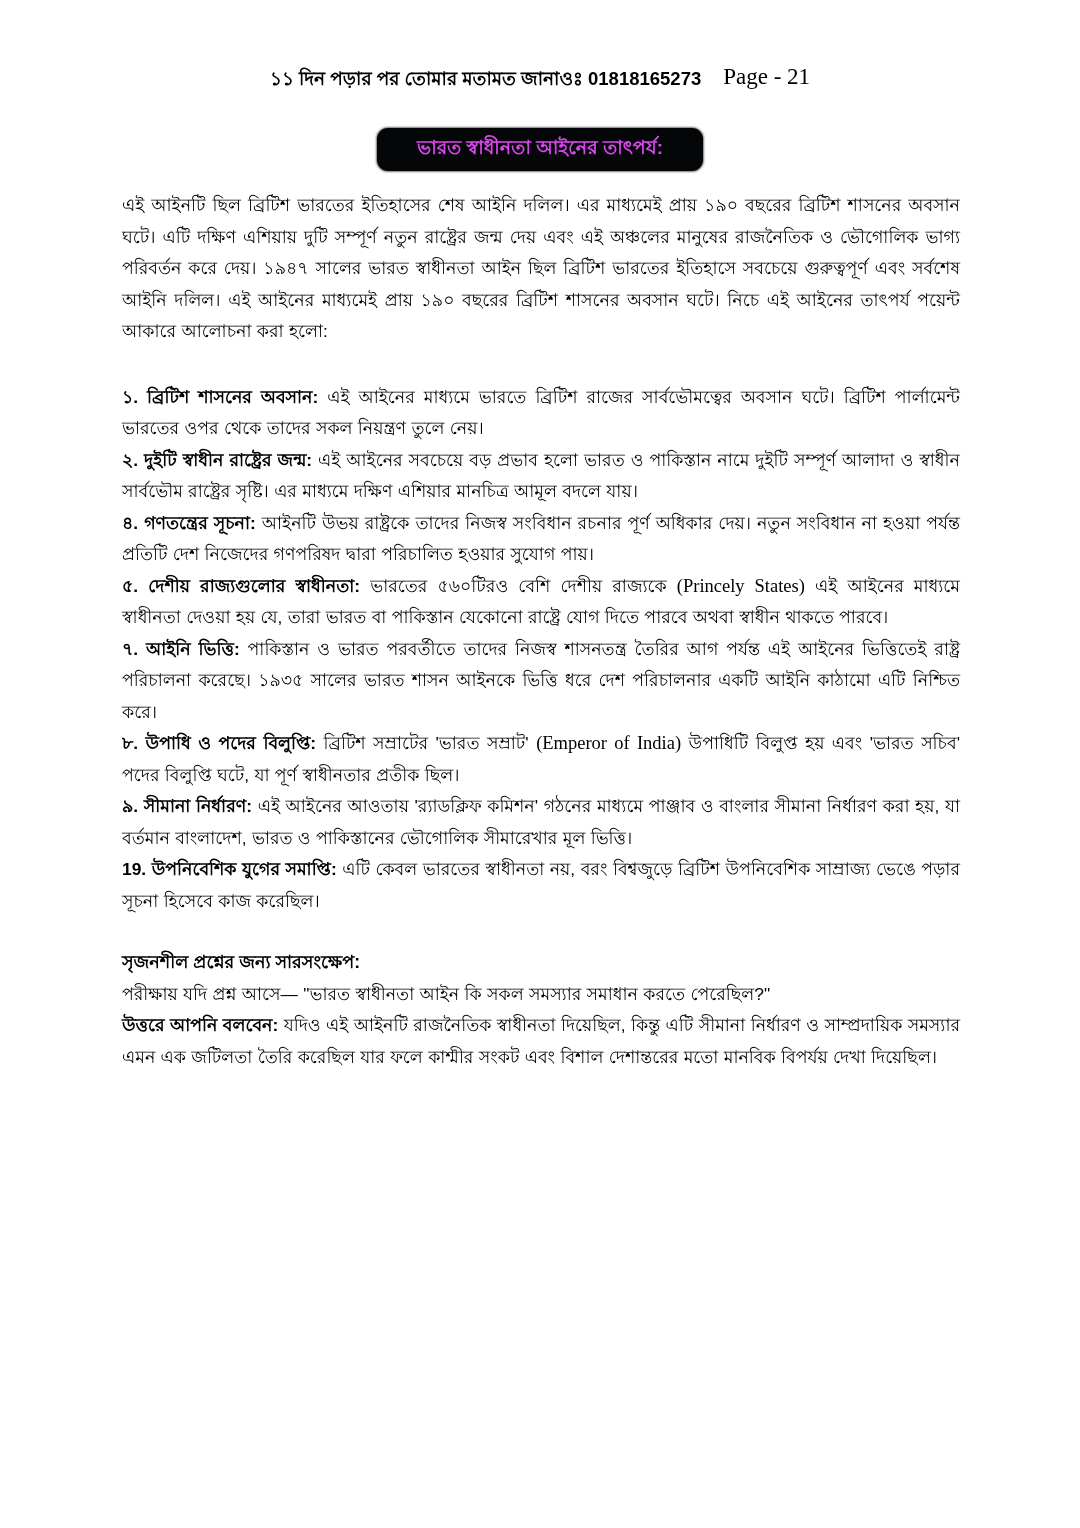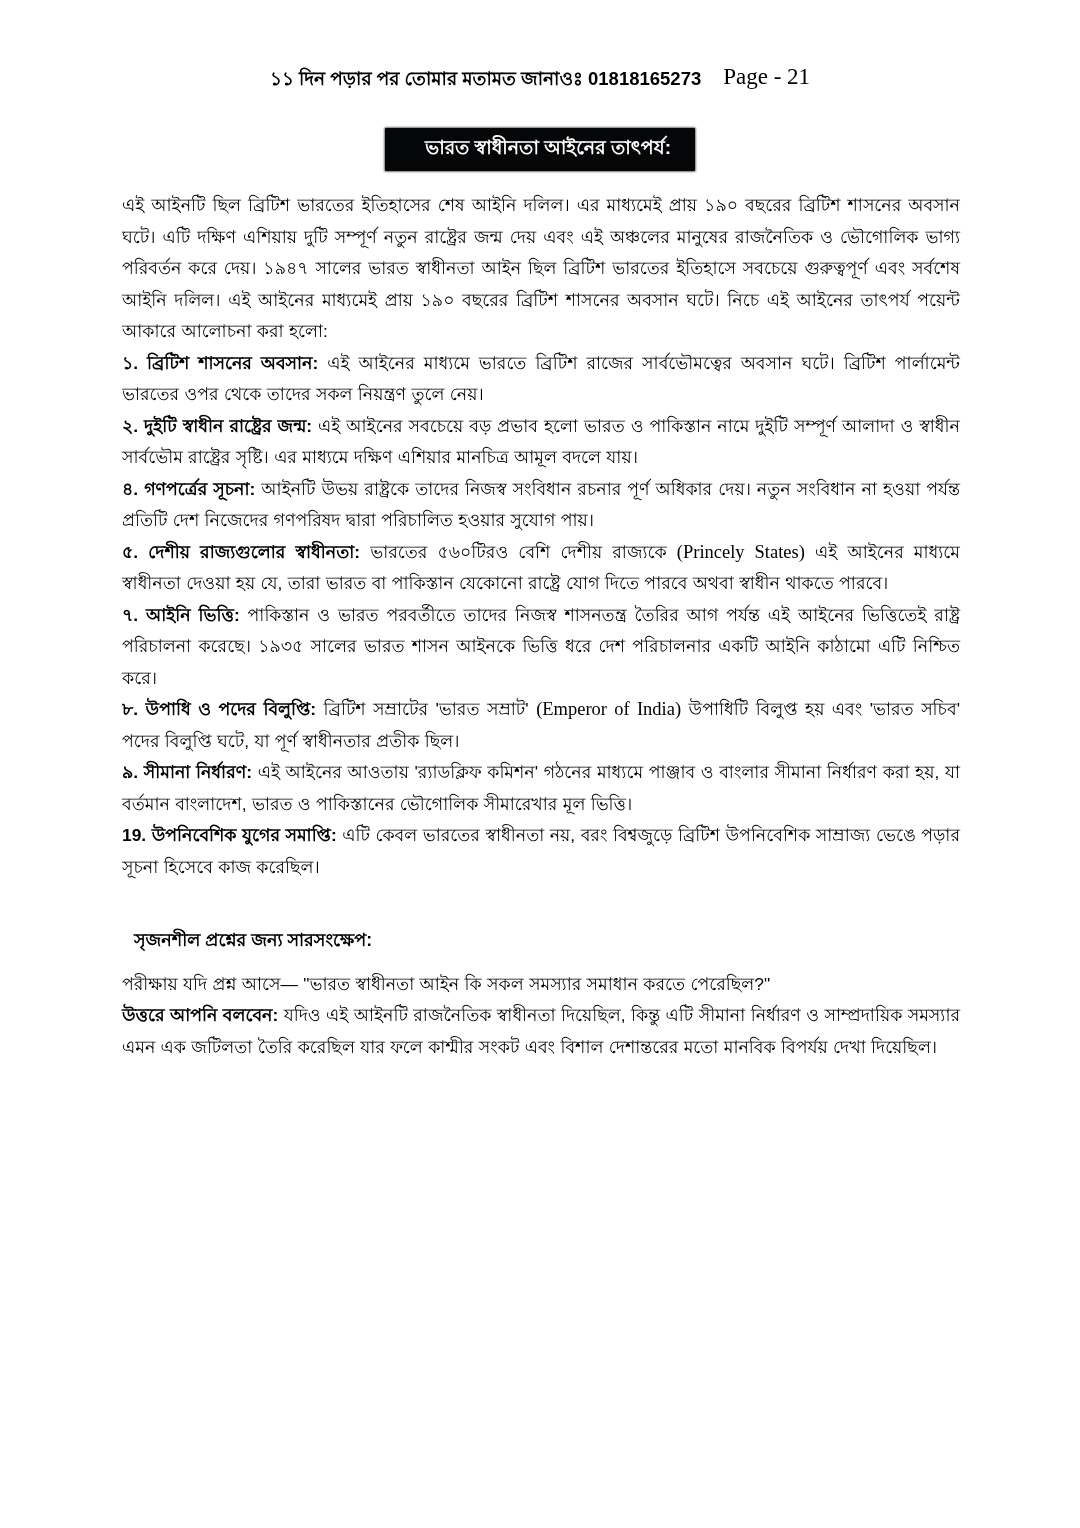--- a/index.html
+++ b/index.html
@@ -47,23 +47,23 @@
   .title-banner-wrap {
     position: absolute;
     top: 128px;
     left: 0;
     width: 1080px;
     text-align: center;
   }
   .title-banner {
     display: inline-block;
     background: #050608;
-    color: #ffffff;
-    border-radius: 1px;
-    padding: 9px 24px 11px 40px;
+    color: #d946ef;
+    border-radius: 11px;
+    padding: 9px 40px 11px 40px;
     font-family: "Liberation Sans", "DejaVu Sans", sans-serif;
     font-size: 19px;
     font-weight: bold;
     line-height: 1.2;
     box-shadow: 0 0 2px 1px rgba(0,0,0,0.55);
   }
 
   
   .body-area {
     position: absolute;
@@ -74,40 +74,41 @@
   p.para {
     margin: 0 0 0 0;
     font-family: "Liberation Sans", "DejaVu Sans", sans-serif;
     font-size: 17.4px;
     line-height: 31.5px;
     text-align: justify;
     text-justify: inter-word;
     word-spacing: 0.5px;
   }
   p.intro {
+    margin-bottom: 34px;
   }
   .pt {
     margin-bottom: 0;
   }
   .pt b {
     font-weight: bold;
   }
   .latin {
     font-family: "Liberation Serif", "DejaVu Serif", serif;
     font-size: 18.5px;
   }
   .spacer-before-summary {
     height: 30px;
   }
   .summary-heading {
     font-family: "Liberation Sans", "DejaVu Sans", sans-serif;
     font-size: 17.6px;
     font-weight: bold;
     line-height: 31.5px;
-    margin: 12px;
+    margin: 0;
   }
 
   
   .footer {
     position: absolute;
     left: 0;
     top: 1428px;
     width: 1080px;
     height: 100px;
   }
@@ -174,21 +175,21 @@
 
   <div class="body-area">
 
     <p class="para intro">এই আইনটি ছিল ব্রিটিশ ভারতের ইতিহাসের শেষ আইনি দলিল। এর মাধ্যমেই প্রায় ১৯০ বছরের ব্রিটিশ শাসনের অবসান ঘটে। এটি দক্ষিণ এশিয়ায় দুটি সম্পূর্ণ নতুন রাষ্ট্রের জন্ম দেয় এবং এই অঞ্চলের মানুষের রাজনৈতিক ও ভৌগোলিক ভাগ্য পরিবর্তন করে দেয়। ১৯৪৭ সালের ভারত স্বাধীনতা আইন ছিল ব্রিটিশ ভারতের ইতিহাসে সবচেয়ে গুরুত্বপূর্ণ এবং সর্বশেষ আইনি দলিল। এই আইনের মাধ্যমেই প্রায় ১৯০ বছরের ব্রিটিশ শাসনের অবসান ঘটে। নিচে এই আইনের তাৎপর্য পয়েন্ট আকারে আলোচনা করা হলো:</p>
 
     <p class="para pt"><b>১.</b> <b>ব্রিটিশ শাসনের অবসান:</b> <span>এই আইনের মাধ্যমে ভারতে ব্রিটিশ রাজের সার্বভৌমত্বের অবসান ঘটে। ব্রিটিশ পার্লামেন্ট ভারতের ওপর থেকে তাদের সকল নিয়ন্ত্রণ তুলে নেয়।</span></p>
 
     <p class="para pt"><b>২.</b> <b>দুইটি স্বাধীন রাষ্ট্রের জন্ম:</b> <span>এই আইনের সবচেয়ে বড় প্রভাব হলো ভারত ও পাকিস্তান নামে দুইটি সম্পূর্ণ আলাদা ও স্বাধীন সার্বভৌম রাষ্ট্রের সৃষ্টি। এর মাধ্যমে দক্ষিণ এশিয়ার মানচিত্র আমূল বদলে যায়।</span></p>
 
 
-    <p class="para pt"><b>৪.</b> <b>গণপর্ত্রের সূচনা:</b> <span>আইনটি উভয় রাষ্ট্রকে তাদের নিজস্ব সংবিধান রচনার পূর্ণ অধিকার দেয়। নতুন সংবিধান না হওয়া পর্যন্ত প্রতিটি দেশ নিজেদের গণপরিষদ দ্বারা পরিচালিত হওয়ার সুযোগ পায়।</span></p>
+    <p class="para pt"><b>৪.</b> <b>গণতন্ত্রের সূচনা:</b> <span>আইনটি উভয় রাষ্ট্রকে তাদের নিজস্ব সংবিধান রচনার পূর্ণ অধিকার দেয়। নতুন সংবিধান না হওয়া পর্যন্ত প্রতিটি দেশ নিজেদের গণপরিষদ দ্বারা পরিচালিত হওয়ার সুযোগ পায়।</span></p>
 
     <p class="para pt"><b>৫.</b> <b>দেশীয় রাজ্যগুলোর স্বাধীনতা:</b> <span>ভারতের ৫৬০টিরও বেশি দেশীয় রাজ্যকে</span> <span class="latin">(Princely States)</span> <span>এই আইনের মাধ্যমে স্বাধীনতা দেওয়া হয় যে, তারা ভারত বা পাকিস্তান যেকোনো রাষ্ট্রে যোগ দিতে পারবে অথবা স্বাধীন থাকতে পারবে।</span></p>
 
 
     <p class="para pt"><b>৭.</b> <b>আইনি ভিত্তি:</b> <span>পাকিস্তান ও ভারত পরবর্তীতে তাদের নিজস্ব শাসনতন্ত্র তৈরির আগ পর্যন্ত এই আইনের ভিত্তিতেই রাষ্ট্র পরিচালনা করেছে। ১৯৩৫ সালের ভারত শাসন আইনকে ভিত্তি ধরে দেশ পরিচালনার একটি আইনি কাঠামো এটি নিশ্চিত করে।</span></p>
 
     <p class="para pt"><b>৮.</b> <b>উপাধি ও পদের বিলুপ্তি:</b> <span>ব্রিটিশ সম্রাটের 'ভারত সম্রাট'</span> <span class="latin">(Emperor of India)</span> <span>উপাধিটি বিলুপ্ত হয় এবং 'ভারত সচিব' পদের বিলুপ্তি ঘটে, যা পূর্ণ স্বাধীনতার প্রতীক ছিল।</span></p>
 
     <p class="para pt"><b>৯.</b> <b>সীমানা নির্ধারণ:</b> <span>এই আইনের আওতায় 'র‍্যাডক্লিফ কমিশন' গঠনের মাধ্যমে পাঞ্জাব ও বাংলার সীমানা নির্ধারণ করা হয়, যা বর্তমান বাংলাদেশ, ভারত ও পাকিস্তানের ভৌগোলিক সীমারেখার মূল ভিত্তি।</span></p>
 

